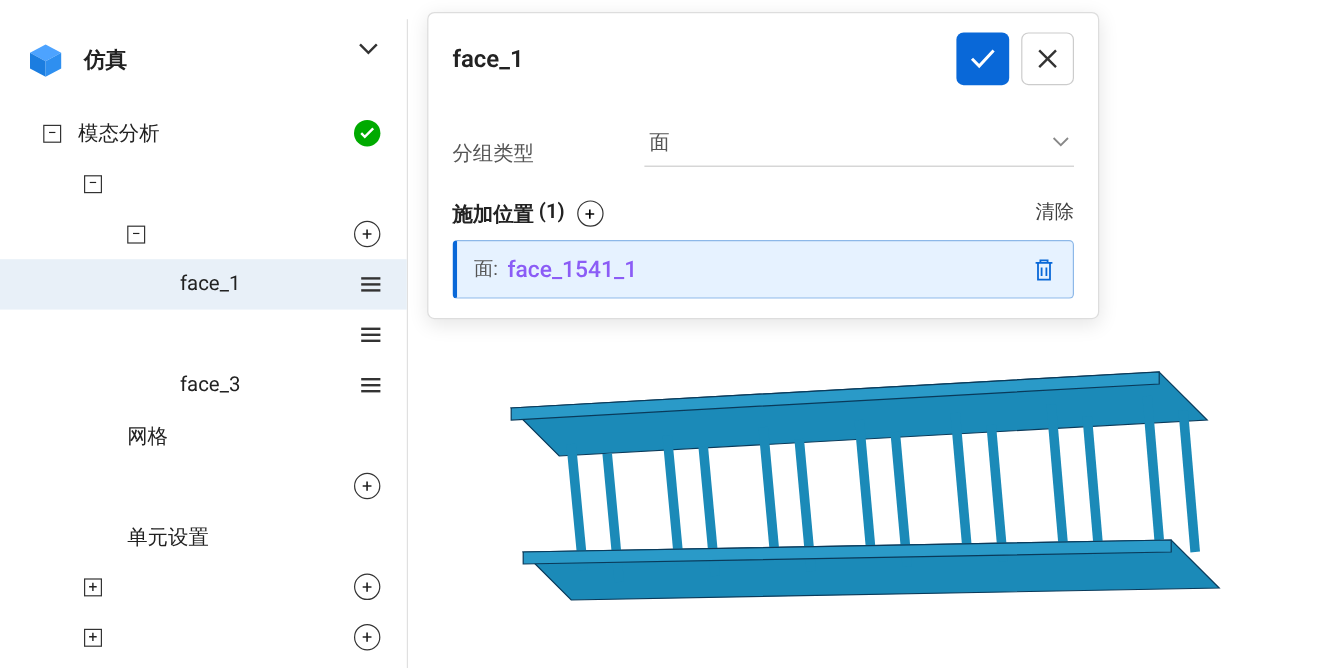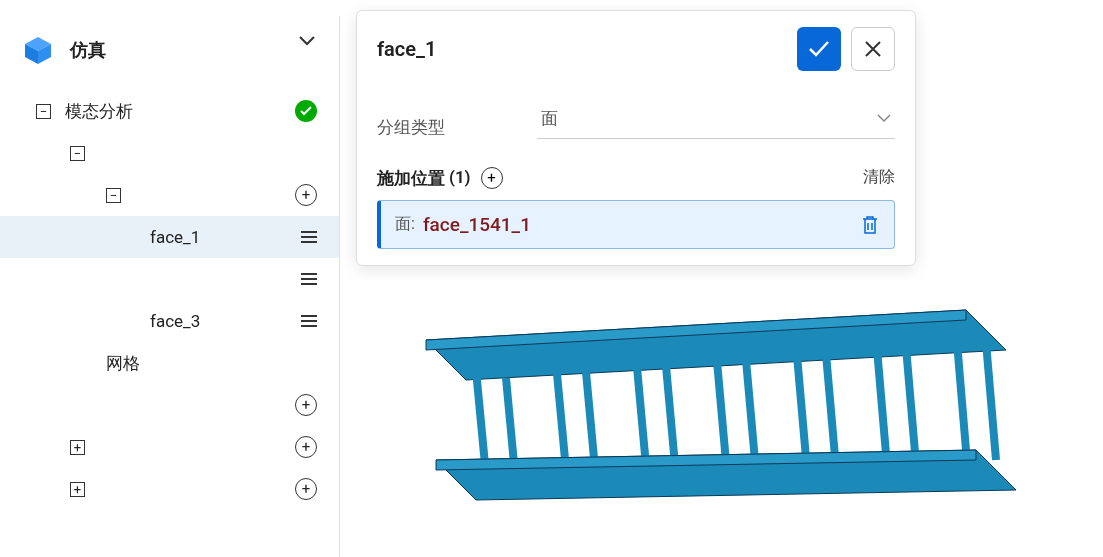--- a/index.html
+++ b/index.html
@@ -32,21 +32,21 @@
 .pr-label{font-size:17px;color:#555;width:160px}
 .pr-select{flex:1;border-bottom:1px solid #ccc;padding:8px 4px;display:flex;align-items:center;font-size:17px;color:#555;cursor:pointer}
 .pr-select-val{flex:1}
 .panel-sec{padding:16px 20px 6px}
 .sec-hd{display:flex;align-items:flex-start;margin-bottom:10px}
 .sec-title{font-size:17px;font-weight:600;color:#222}
 .sec-add{margin-left:10px}
 .sec-clear{margin-left:auto;color:#404040;font-size:16px;cursor:pointer}
 .loc-item{border:1px solid #8db8e8;border-left:4px solid #0968d8;background:#e6f2ff;border-radius:4px;padding:12px 14px;display:flex;align-items:center;margin-bottom:10px}
 .loc-prefix{font-size:16px;color:#555;margin-right:8px}
-.loc-name{font-size:19px;font-weight:500;color:#7f1d1d;flex:1}
+.loc-name{font-size:19px;font-weight:500;color:#8b5cf6;flex:1}
 .trash{cursor:pointer}
 .viewport{position:absolute;left:356px;top:290px;width:720px;height:260px;display:flex;align-items:center;justify-content:center}
 </style>
 </head>
 <body>
 
 <div class="sidebar">
   <div class="sb-header">
     <svg class="cube-icon" viewBox="0 0 32 32">
         <polygon points="16,3 29,10 16,17 3,10" fill="#4da3ff"></polygon>
@@ -113,20 +113,23 @@
         </span>
     </div>
 
     <div class="tree-row indent-3">
       <span class="row-label">网格</span>
     </div>
     <div class="tree-row indent-3">
       <span class="row-action">
           <span class="plus-circle">+</span>
         </span>
+    </div>
+    <div class="tree-row indent-3">
+      <span class="row-label">单元设置</span>
     </div>
 
     <div class="tree-row indent-2">
       <span class="box-icon">+</span>
       <span class="row-action">
           <span class="plus-circle">+</span>
         </span>
     </div>
     <div class="tree-row indent-2">
       <span class="box-icon">+</span>

